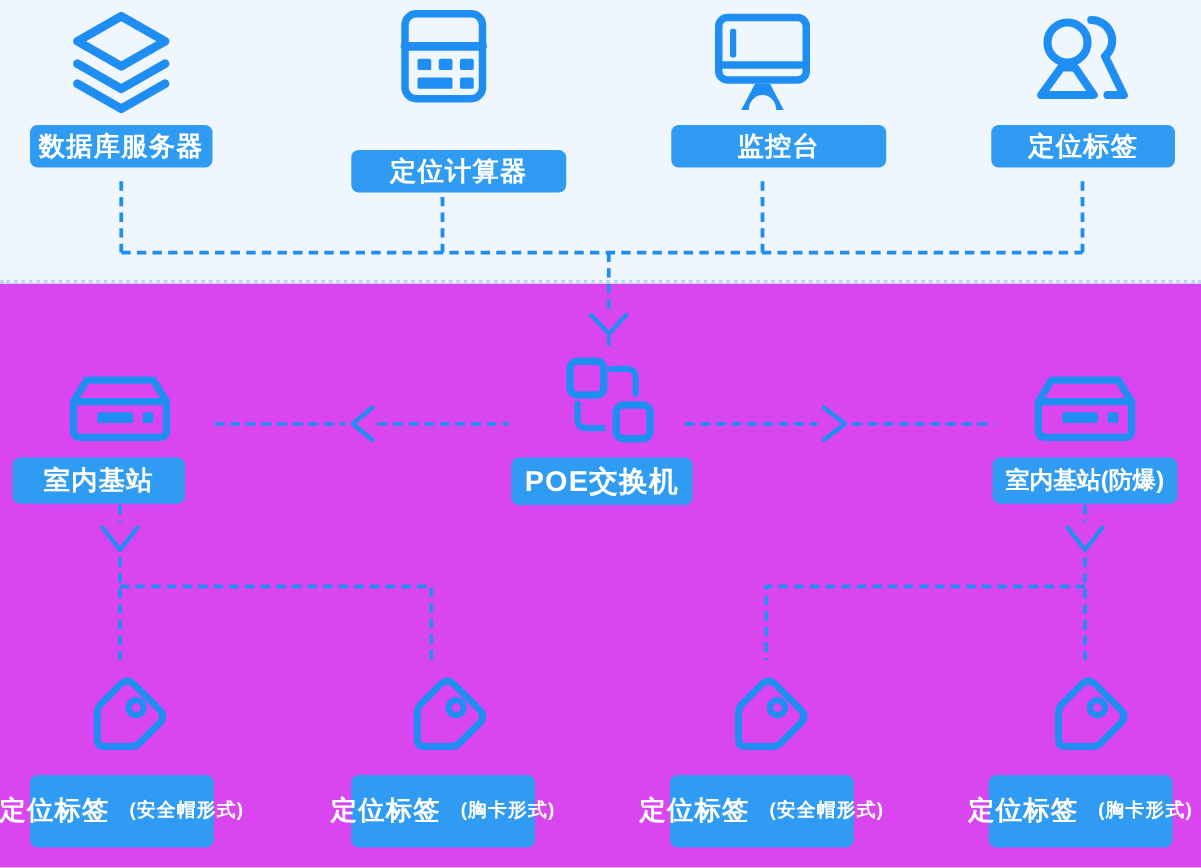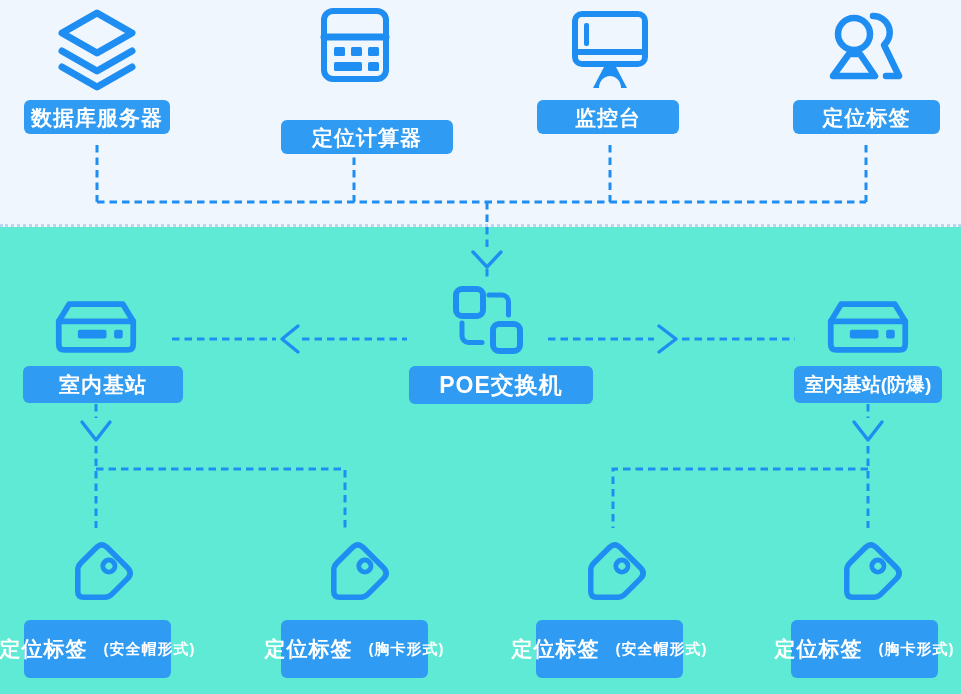--- a/index.html
+++ b/index.html
@@ -1,17 +1,17 @@
 <!DOCTYPE html>
 <html><head>
 <meta charset="utf-8">
 <style>
   html,body{margin:0;padding:0;background:#ffffff;}
   #canvas{
-    position:relative;width:961px;height:694px;overflow:hidden;background:#5eead4;
+    position:relative;width:961px;height:694px;overflow:hidden;background:#d946ef;
     font-family:"Liberation Sans","DejaVu Sans",sans-serif;
   }
   #top-panel{
     position:absolute;left:0;top:0;width:961px;height:227px;
     background:#f0f6fd;border-bottom:3px dotted #b9d6f3;box-sizing:border-box;
   }
   .icon-box{position:absolute;}
   .icon-box svg{display:block;}
   .pill{
     position:absolute;background:#2f9bf2;color:#ffffff;border-radius:6px;
@@ -102,50 +102,50 @@
   <div class="icon-box" style="left:828px;top:9px;">
     <svg width="76" height="80" viewBox="0 0 76 80">
       <circle class="ic" stroke-width="6.5" cx="26" cy="25" r="16"></circle>
       <path class="ic" stroke-width="6.5" d="M5 67 L21 45 H32 L47 67 Z"></path>
       <path class="ic" stroke-width="6.5" d="M45 7 a16.5 16.5 0 0 1 11 29 L71 67 H58"></path>
     </svg>
   </div>
 
   <div class="pill top" style="left:24px;width:146px;">数据库服务器</div>
   <div class="pill top" style="left:281px;width:172px;margin-top:20px;">定位计算器</div>
-  <div class="pill top" style="left:537px;width:142px;">监控台</div>
+  <div class="pill top" style="left:537px;width:172px;">监控台</div>
   <div class="pill top" style="left:793px;width:147px;">定位标签</div>
 
   <div class="icon-box" style="left:449px;top:283px;">
     <svg width="78" height="74" viewBox="0 0 78 74">
       <rect class="ic" stroke-width="6" x="7" y="6" width="27" height="27" rx="6"></rect>
       <rect class="ic" stroke-width="6" x="44" y="41" width="27" height="27" rx="6"></rect>
       <path class="ic" stroke-width="5" d="M40 12 h13 a6.5 6.5 0 0 1 6.5 6.5 V32"></path>
       <path class="ic" stroke-width="5" d="M13 40 v13 a6.5 6.5 0 0 0 6.5 6.5 H33"></path>
     </svg>
   </div>
-  <div class="pill mid" style="left:409px;width:184px;height:38px;font-size:23px;">POE交换机</div>
+  <div class="pill mid" style="left:409px;width:145px;height:38px;font-size:23px;">POE交换机</div>
 
   <div class="icon-box" style="left:54px;top:299px;">
     <svg width="84" height="56" viewBox="0 0 88 58">
       <path class="ic" stroke-width="6" d="M16 5 H72 L83 23 V47 Q83 53 77 53 H11 Q5 53 5 47 V23 Z"></path>
       <path class="ic" stroke-width="6" d="M5 23 H83"></path>
       <rect class="icf" x="25" y="32" width="30" height="9" rx="2"></rect>
       <rect class="icf" x="63" y="32" width="9" height="9" rx="2"></rect>
     </svg>
   </div>
   <div class="icon-box" style="left:826px;top:299px;">
     <svg width="84" height="56" viewBox="0 0 88 58">
       <path class="ic" stroke-width="6" d="M16 5 H72 L83 23 V47 Q83 53 77 53 H11 Q5 53 5 47 V23 Z"></path>
       <path class="ic" stroke-width="6" d="M5 23 H83"></path>
       <rect class="icf" x="25" y="32" width="30" height="9" rx="2"></rect>
       <rect class="icf" x="63" y="32" width="9" height="9" rx="2"></rect>
     </svg>
   </div>
-  <div class="pill mid" style="left:23px;width:160px;">室内基站</div>
+  <div class="pill mid" style="left:10px;width:138px;">室内基站</div>
   <div class="pill mid" style="left:794px;width:148px;font-size:19px;letter-spacing:0;">室内基站(防爆)</div>
 
   <div class="icon-box" style="left:63px;top:540px;">
     <svg width="72" height="72" viewBox="0 0 72 72">
       <g transform="rotate(135 36 36)">
         <path class="ic" stroke-width="5.5" d="M10 22 Q10 14 18 14 H40 Q44 14 47 17 L62 32 Q66 36 62 40 L47 55 Q44 58 40 58 H18 Q10 58 10 50 Z"></path>
         <circle class="ic" stroke-width="5" cx="22" cy="36" r="6"></circle>
       </g>
     </svg>
   </div>

